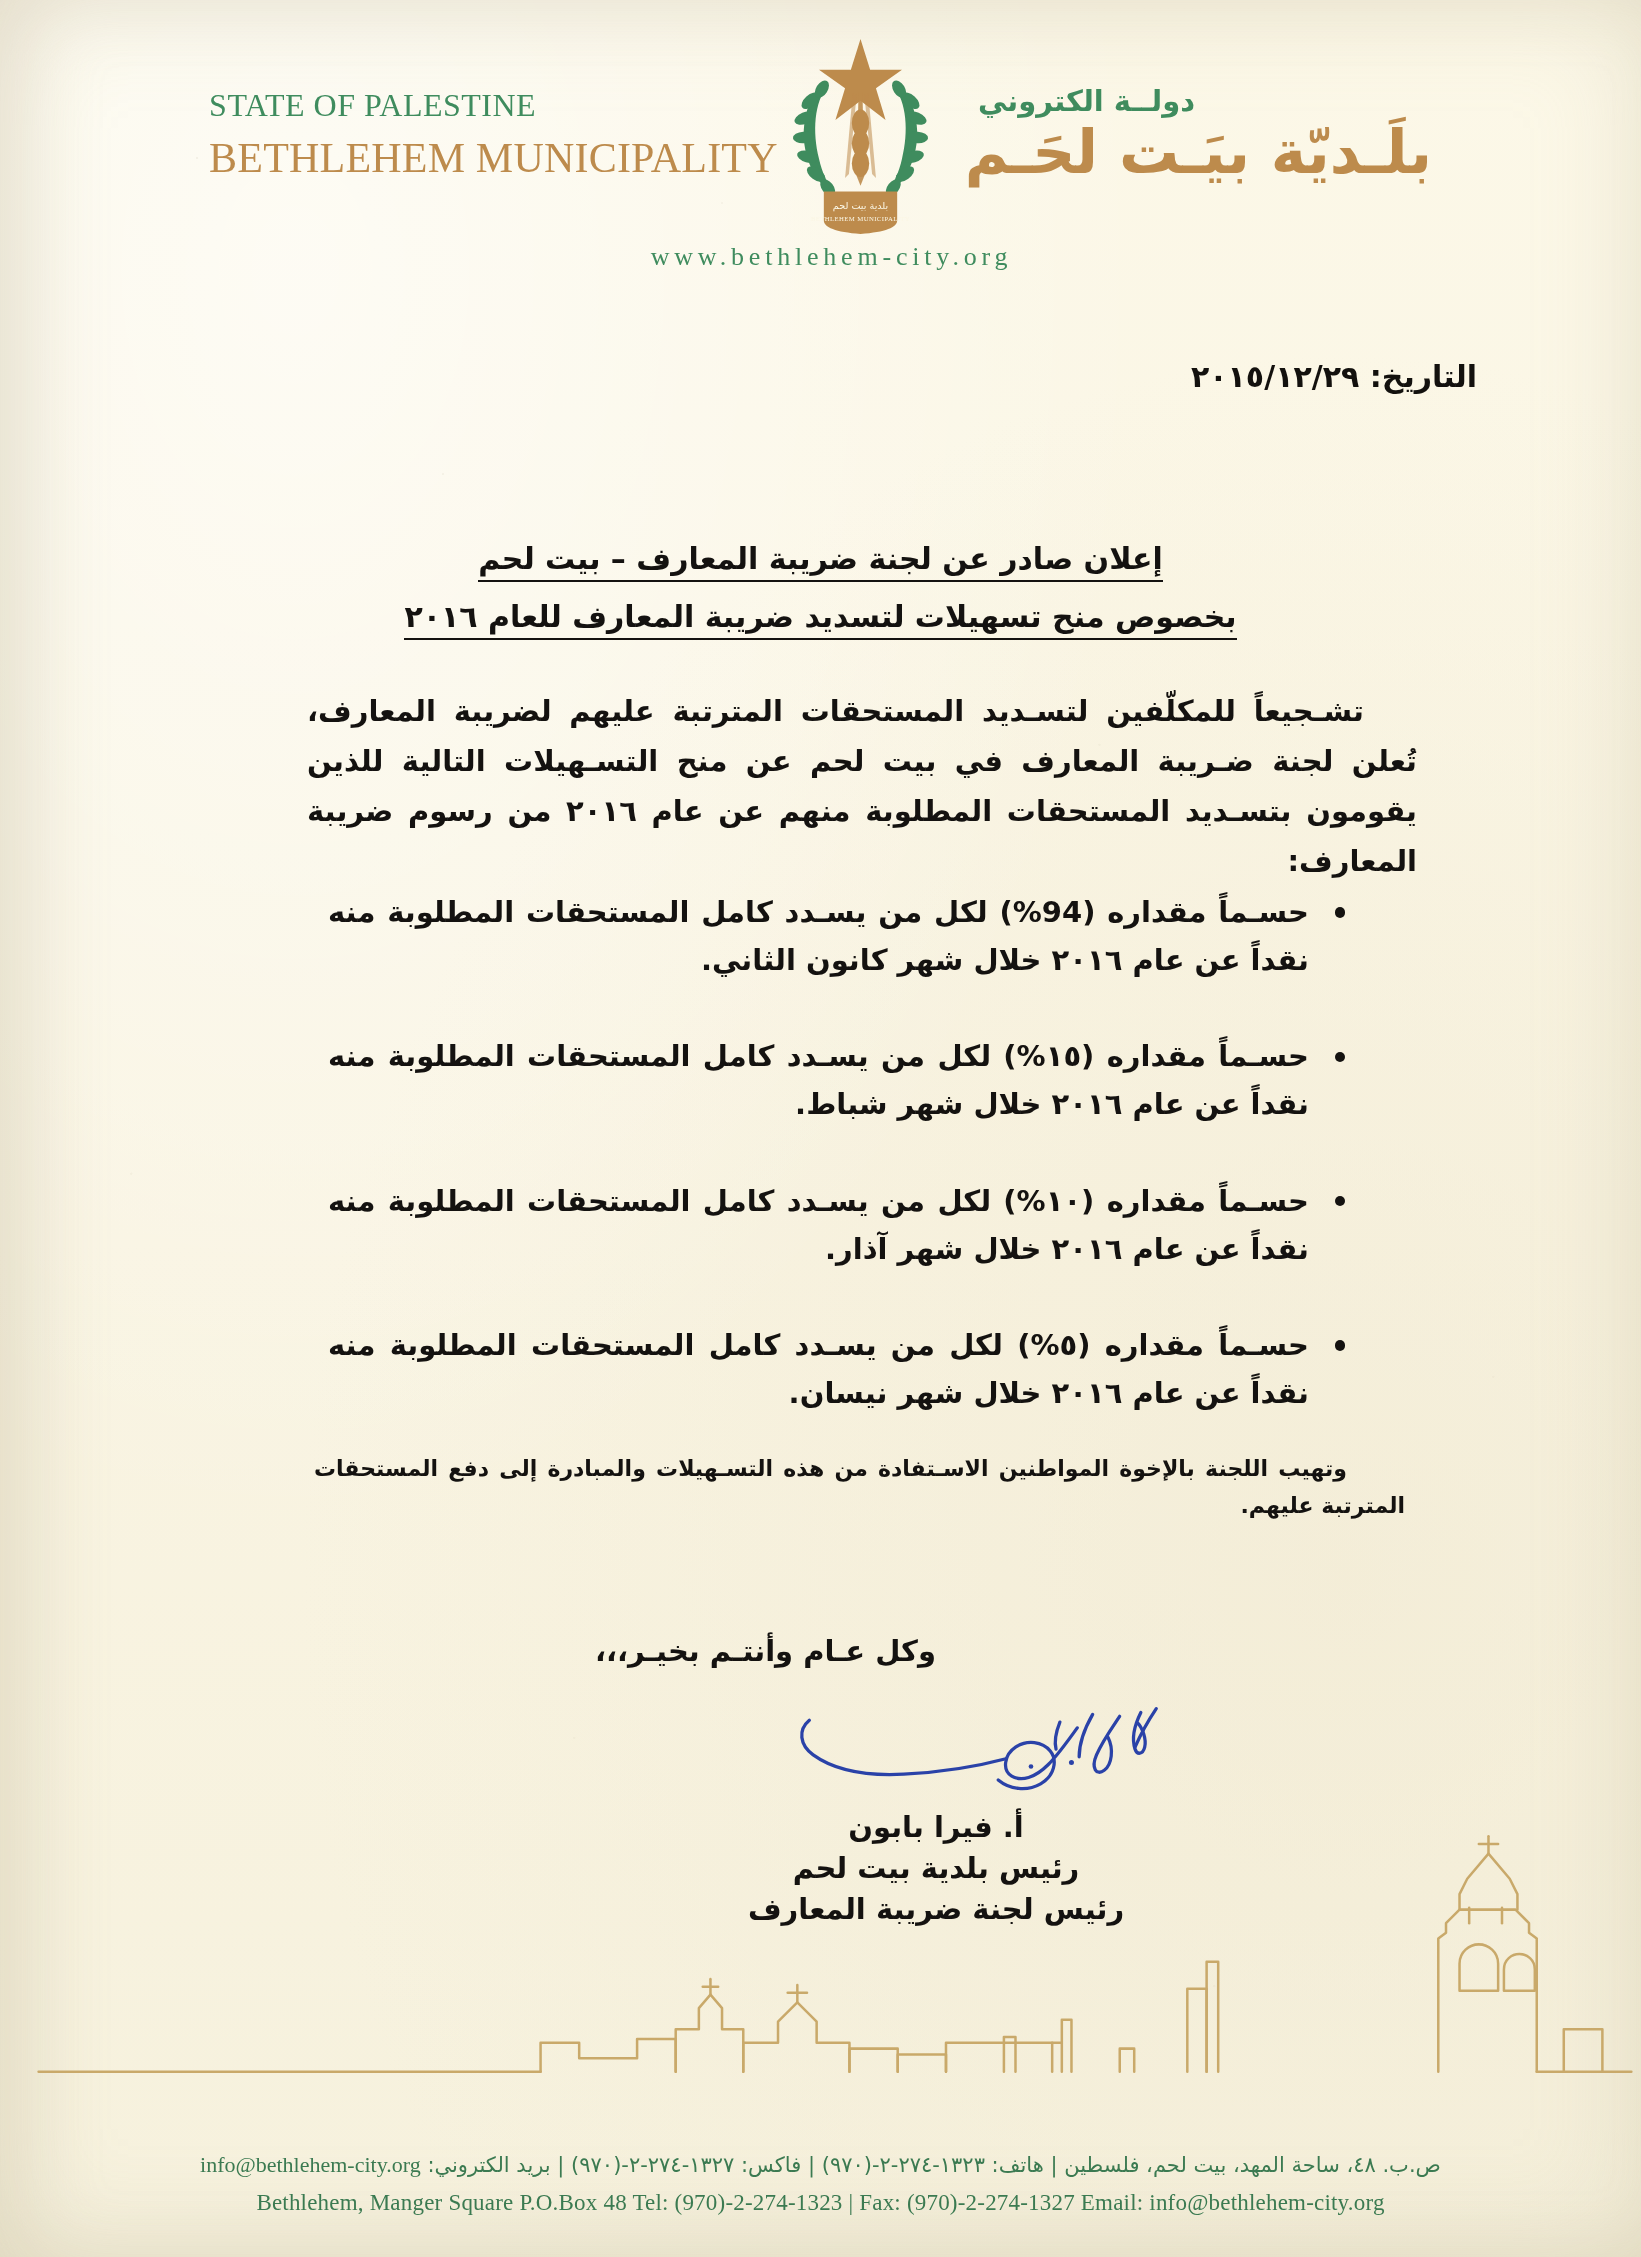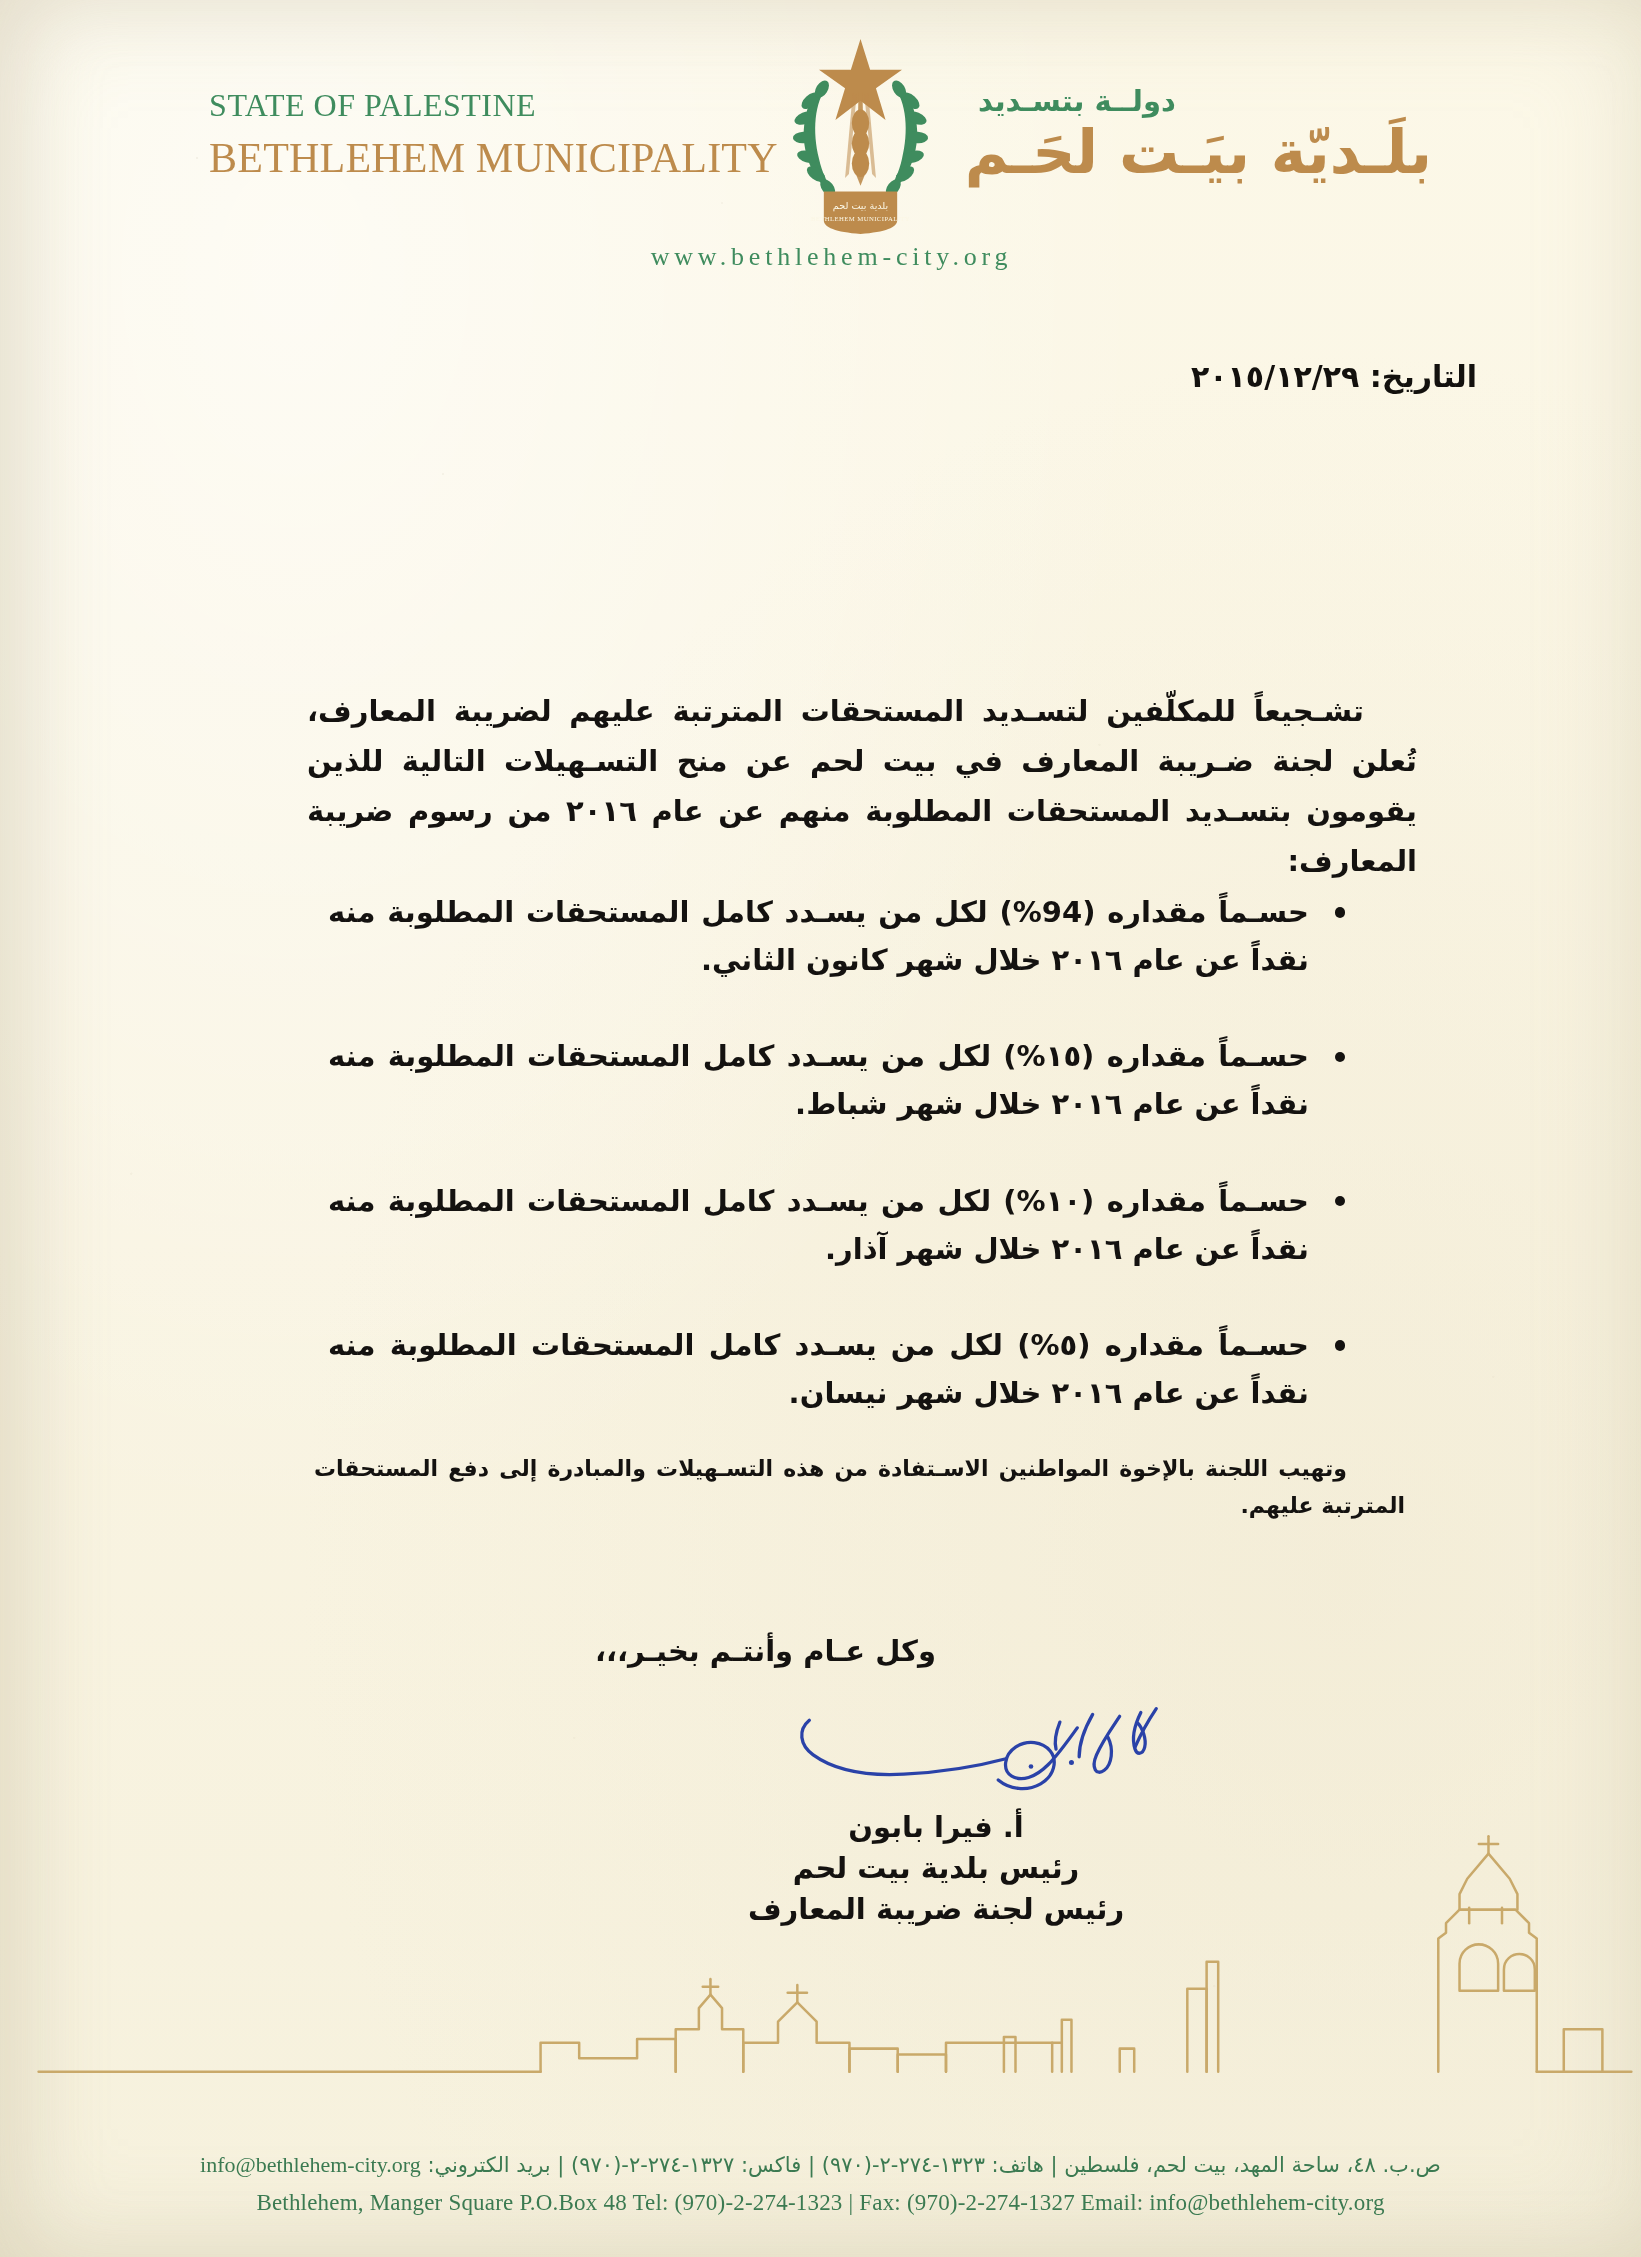--- a/index.html
+++ b/index.html
@@ -294,21 +294,21 @@
 <body>
 
 <div class="page">
   <div class="grain"></div>
   <div class="edge-shadow"></div>
 
   <div class="letterhead">
     <div class="lh-row">
 
       <div class="lh-ar">
-        <div class="state">دولــة بتسـديد</div>
+        <div class="state">دولــة الكتروني</div>
         <div class="muni">بلَـديّة بيَـت لحَـم</div>
       </div>
 
       <div class="emblem">
         <svg width="193" height="208" viewBox="0 0 200 215" aria-hidden="true">
 
           <g fill="#bd8b4c">
             <polygon points="100,8 110,40 143,40 116,59 126,92 100,72 74,92 84,59 57,40 90,40"></polygon>
 
             <polygon points="98,62 102,62 104,150 100,160 96,150" opacity="0.9"></polygon>
@@ -362,20 +362,24 @@
         <div class="state">STATE OF PALESTINE</div>
         <div class="muni">BETHLEHEM MUNICIPALITY</div>
       </div>
 
     </div>
     <div class="website">www.bethlehem-city.org</div>
   </div>
 
   <div class="date-line">التاريخ: ٢٠١٥/١٢/٢٩</div>
 
+  <div class="doc-title">
+    <div><span class="t-line">إعلان صادر عن لجنة ضريبة المعارف – بيت لحم</span></div>
+    <div><span class="t-line">بخصوص منح تسهيلات لتسديد ضريبة المعارف للعام ٢٠١٦</span></div>
+  </div>
 
   <div class="body-block">تشـجيعاً للمكلّفين لتسـديد المستحقات المترتبة عليهم لضريبة المعارف، تُعلن لجنة ضـريبة المعارف في بيت لحم عن منح التسـهيلات التالية للذين يقومون بتسـديد المستحقات المطلوبة منهم عن عام ٢٠١٦ من رسوم ضريبة المعارف:</div>
 
   <ul class="bullets">
     <li>حسـماً مقداره (94%) لكل من يسـدد كامل المستحقات المطلوبة منه نقداً عن عام ٢٠١٦ خلال شهر كانون الثاني.</li>
     <li>حسـماً مقداره (١٥%) لكل من يسـدد كامل المستحقات المطلوبة منه نقداً عن عام ٢٠١٦ خلال شهر شباط.</li>
     <li>حسـماً مقداره (١٠%) لكل من يسـدد كامل المستحقات المطلوبة منه نقداً عن عام ٢٠١٦ خلال شهر آذار.</li>
     <li>حسـماً مقداره (٥%) لكل من يسـدد كامل المستحقات المطلوبة منه نقداً عن عام ٢٠١٦ خلال شهر نيسان.</li>
   </ul>
 

